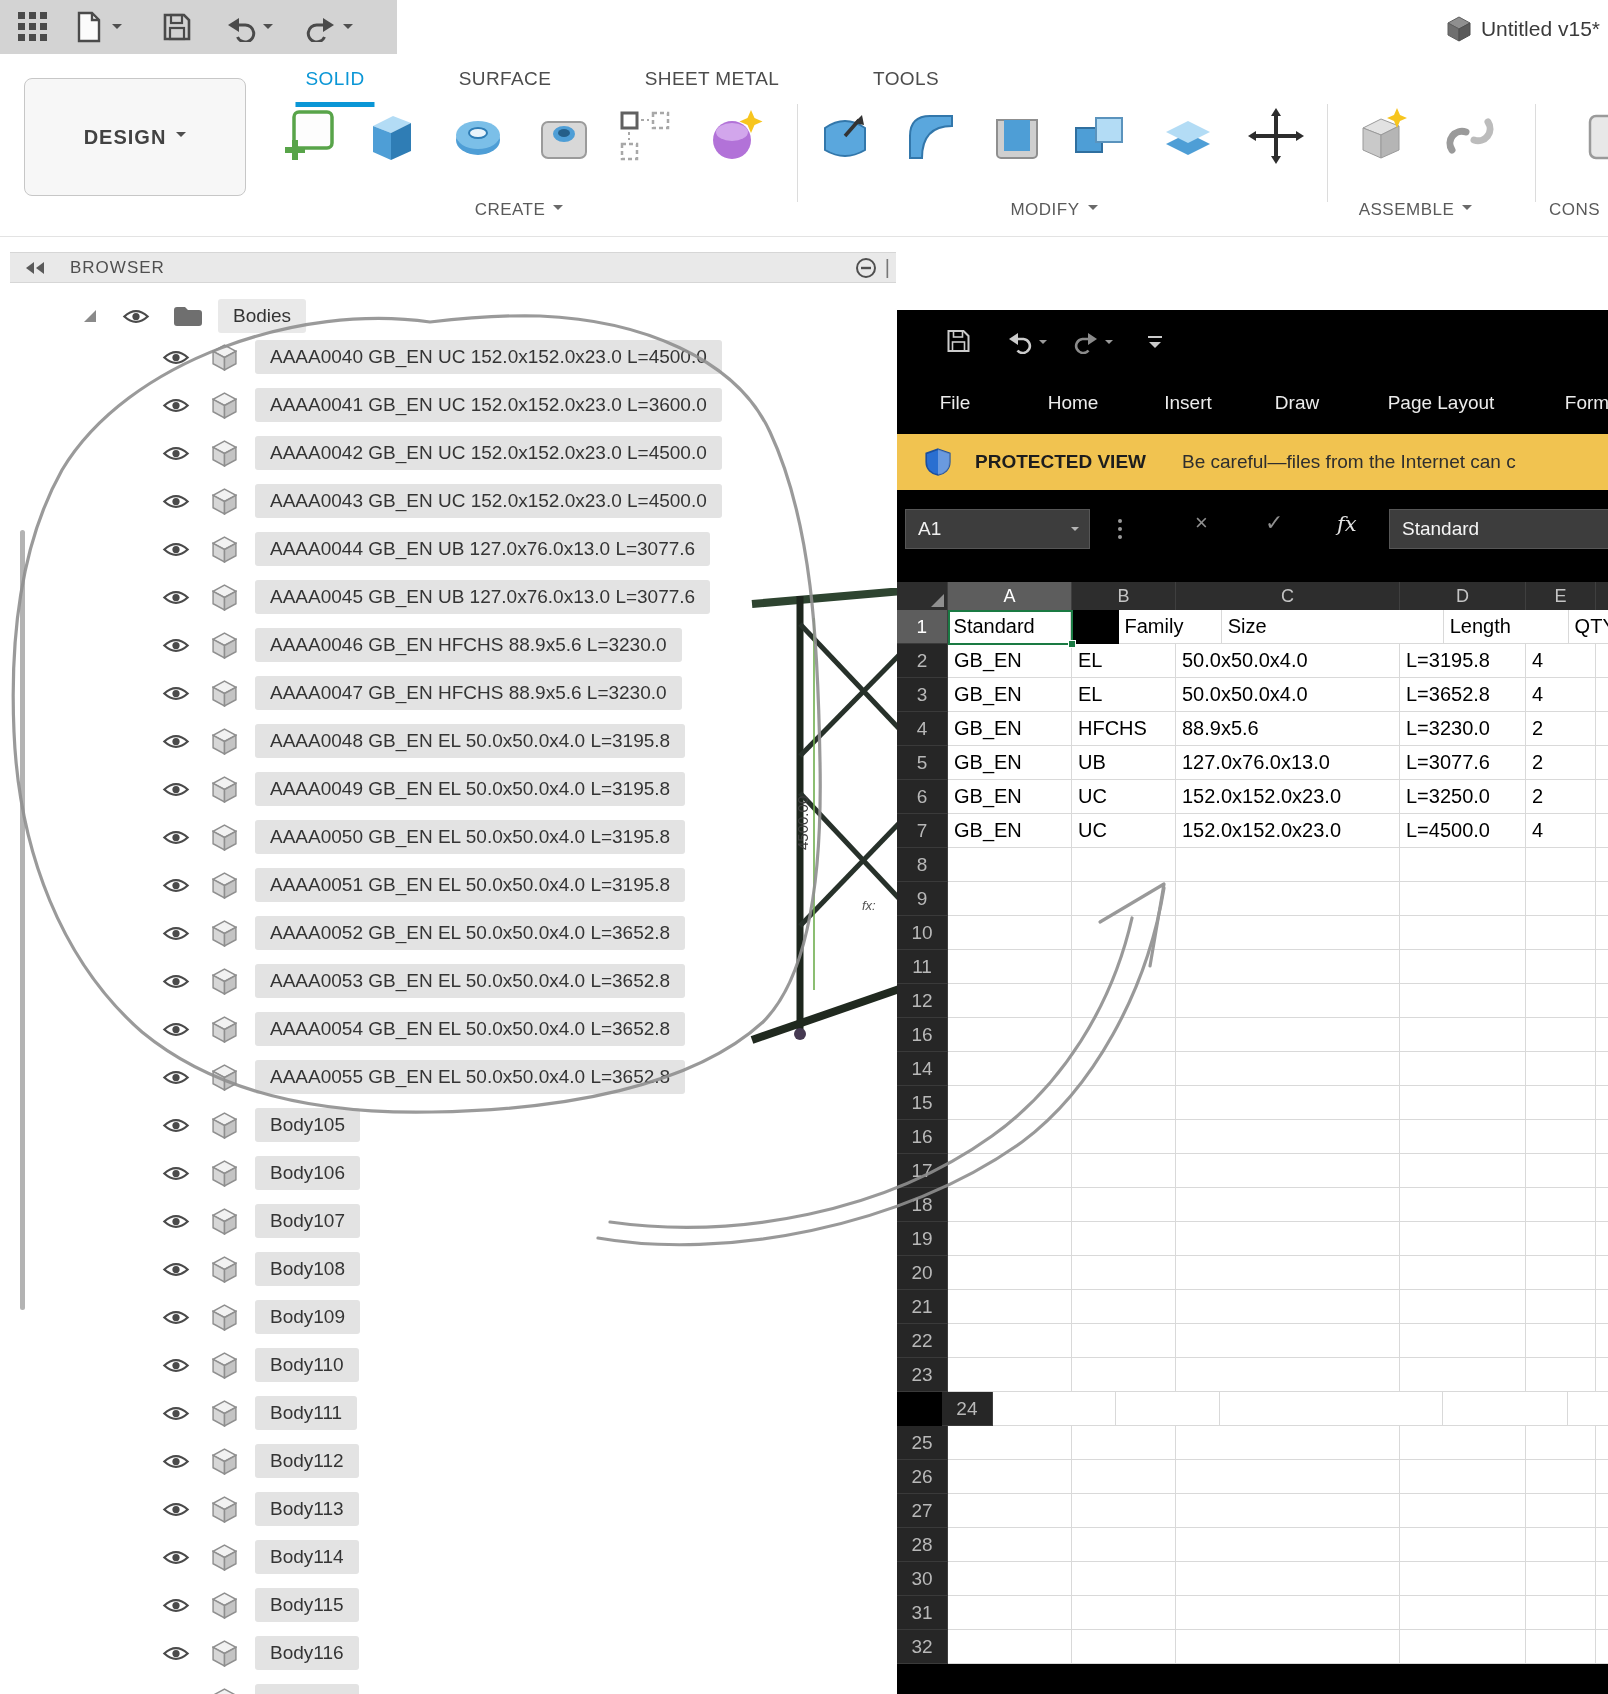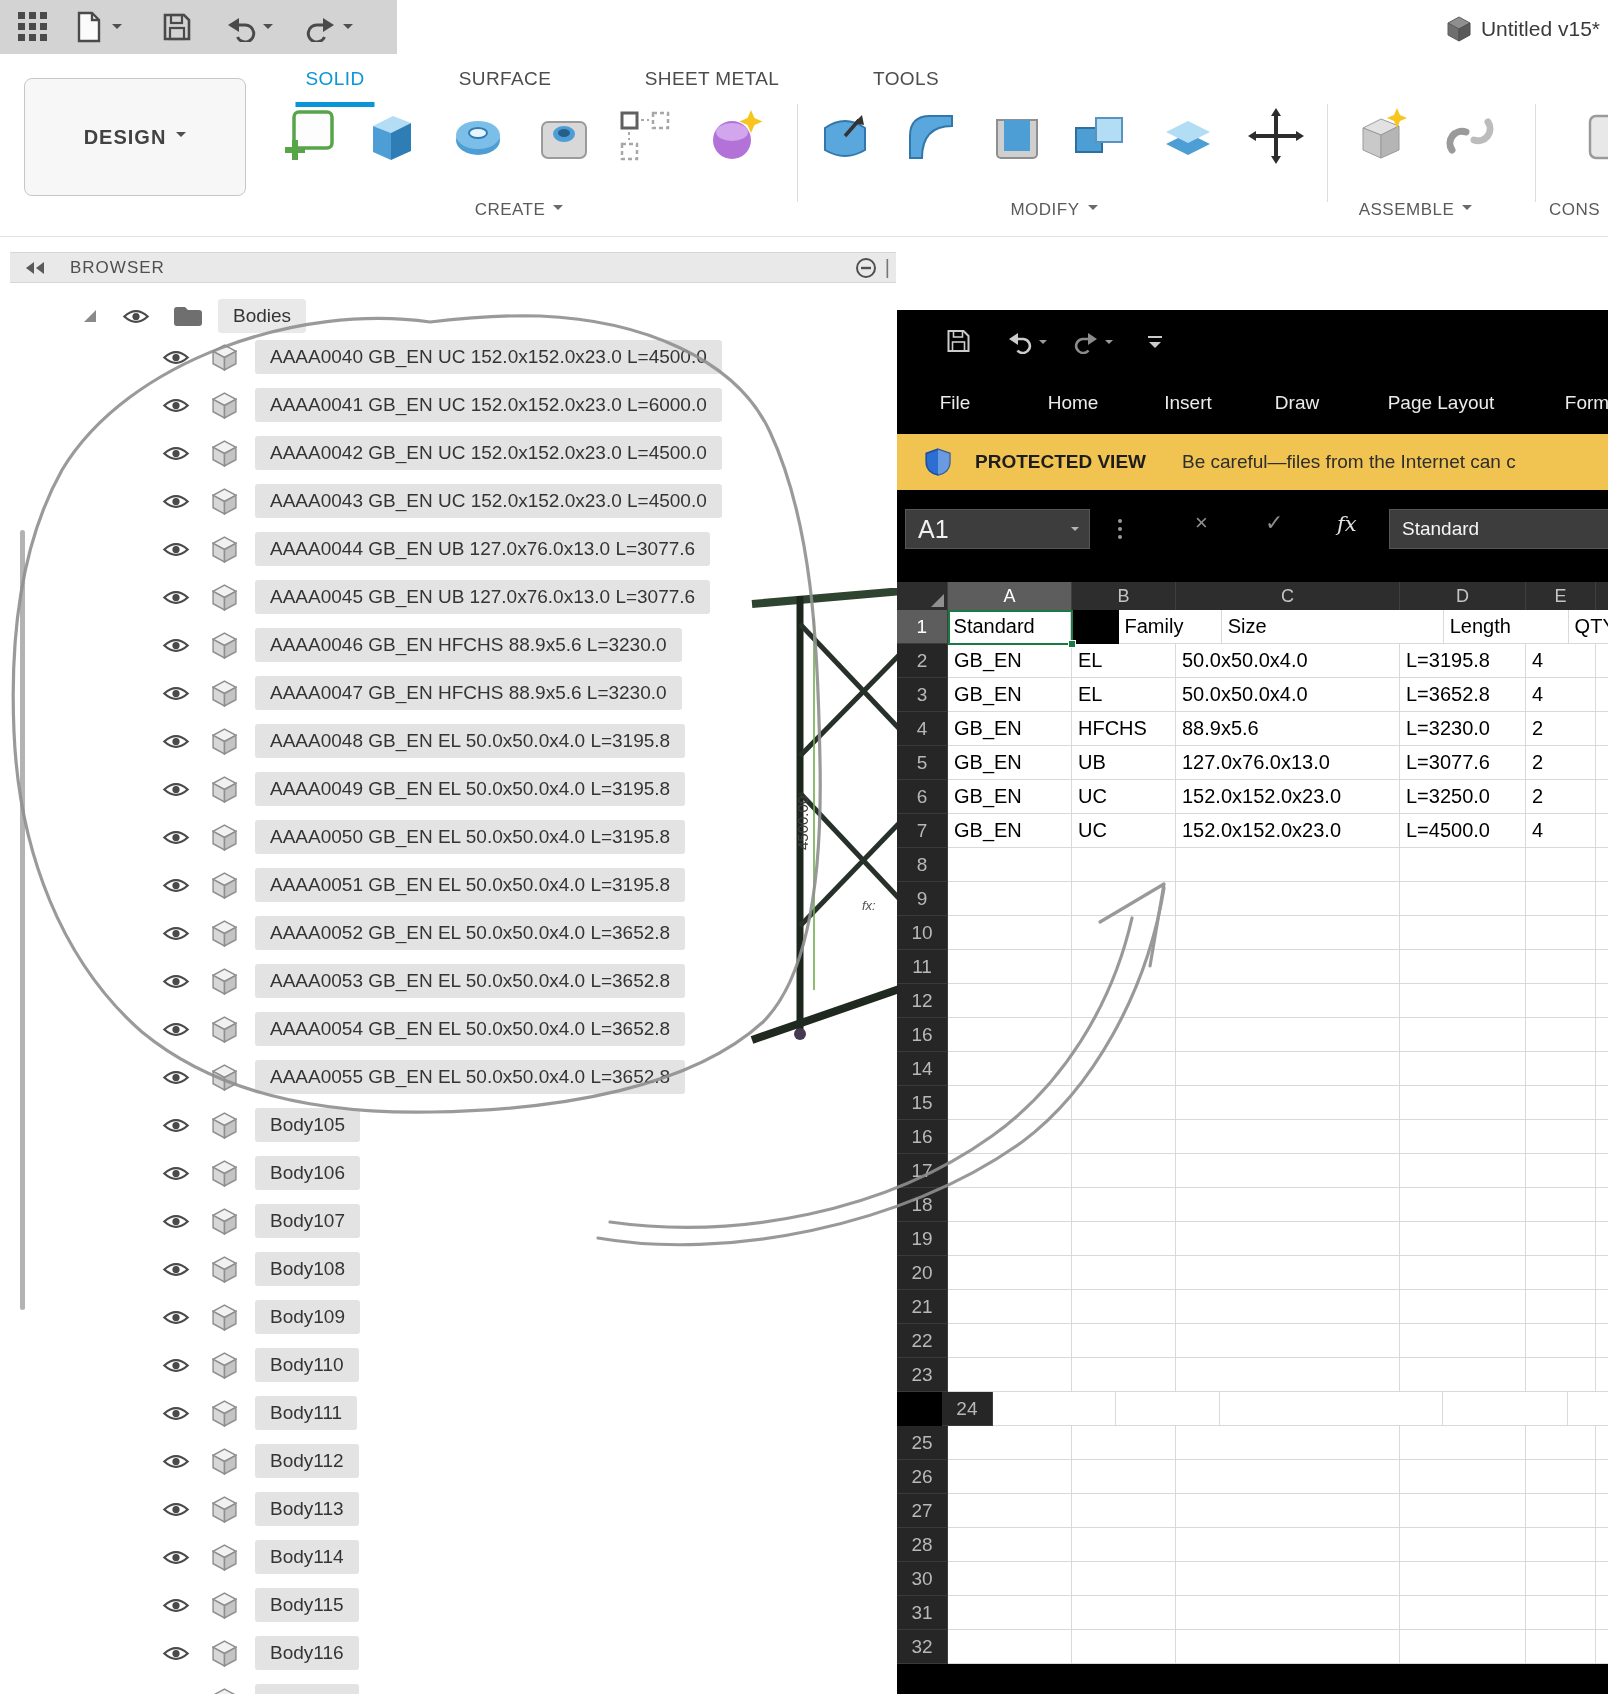--- a/index.html
+++ b/index.html
@@ -37,21 +37,21 @@
   
   .excel { position:absolute; left:897px; top:310px; width:754px; height:1384px; background:#000000; z-index:5; overflow:hidden; }
   .excel .abs { position:absolute; }
   .xl-caret { width:0; height:0; border:4px solid transparent; border-top-color:#9a9a9a; position:absolute; }
   .xl-menu-item { position:absolute; top:0; height:42px; line-height:42px; transform:translateX(-50%); font-size:19px; color:#ececec; white-space:nowrap; }
   .xl-banner { position:absolute; left:0; top:124px; width:100%; height:56px; background:#f1c350; overflow:hidden; }
   .xl-banner .pv-title { position:absolute; left:78px; top:0; line-height:56px; font-size:19px; font-weight:bold; color:#1d1d1d; }
   .xl-banner .pv-msg { position:absolute; left:285px; top:0; line-height:56px; font-size:19px; color:#2e2e2e; white-space:nowrap; }
   .xl-formula { position:absolute; left:0; top:196px; width:100%; height:46px; }
   .namebox { position:absolute; left:8px; top:3px; width:185px; height:40px; background:#3d3d3d; border:1px solid #565656; }
-  .namebox .val { position:absolute; left:12px; top:0; line-height:38px; font-size:25px; color:#f0f0f0; }
+  .namebox .val { position:absolute; left:12px; top:0; line-height:38px; font-size:19px; color:#f0f0f0; }
   .namebox .xl-caret { right:10px; top:17px; border-top-color:#b5b5b5; }
   .fx-sym { position:absolute; left:440px; top:6px; font-family:"DejaVu Serif", serif; font-style:italic; font-size:21px; color:#e3e3e3; }
   .fbtn { position:absolute; top:4px; font-size:22px; color:#8f8f8f; }
   .fbar { position:absolute; left:492px; top:3px; right:0; height:40px; background:#3d3d3d; border:1px solid #565656; }
   .fbar .val { position:absolute; left:12px; top:0; line-height:38px; font-size:19px; color:#f5f5f5; }
   .xl-colheads { position:absolute; left:0; top:272px; height:28px; display:flex; }
   .xl-colhead { height:28px; background:#2d2d2d; border-right:1px solid #3f3f3f; color:#c4c4c4; font-size:18px; text-align:center; line-height:28px; }
   .xl-colhead.sel { background:#5d5d5d; color:#ffffff; }
   .xl-corner { position:relative; background:#2d2d2d; border-right:1px solid #3f3f3f; }
   .xl-corner:after { content:""; position:absolute; right:3px; bottom:3px; width:0; height:0; border-left:13px solid transparent; border-bottom:13px solid #8f8f8f; }
@@ -265,21 +265,21 @@
   <div class="tree-row">
     <svg class="eye" width="28" height="17" viewBox="0 0 26 16">
       <path d="M2 8 Q13 -2 24 8 Q13 18 2 8 Z" fill="none" stroke="#4a4a4a" stroke-width="2"></path>
           <circle cx="13" cy="8" r="3.4" fill="#4a4a4a"></circle>
     </svg>
     <svg class="cube" width="25" height="27" viewBox="0 0 24 26">
       <polygon points="12,1 23,7 12,13 1,7" fill="#f2f2f2" stroke="#8f8f8f" stroke-width="1.4"></polygon>
           <polygon points="1,7 12,13 12,25 1,19" fill="#d7d7d7" stroke="#8f8f8f" stroke-width="1.4"></polygon>
           <polygon points="12,13 23,7 23,19 12,25" fill="#c4c4c4" stroke="#8f8f8f" stroke-width="1.4"></polygon>
     </svg>
-    <span class="chip">AAAA0041 GB_EN UC 152.0x152.0x23.0 L=6000.0</span>
+    <span class="chip">AAAA0041 GB_EN UC 152.0x152.0x23.0 L=3600.0</span>
   </div>
 
   <div class="tree-row">
     <svg class="eye" width="28" height="17" viewBox="0 0 26 16">
       <path d="M2 8 Q13 -2 24 8 Q13 18 2 8 Z" fill="none" stroke="#4a4a4a" stroke-width="2"></path>
           <circle cx="13" cy="8" r="3.4" fill="#4a4a4a"></circle>
     </svg>
     <svg class="cube" width="25" height="27" viewBox="0 0 24 26">
       <polygon points="12,1 23,7 12,13 1,7" fill="#f2f2f2" stroke="#8f8f8f" stroke-width="1.4"></polygon>
           <polygon points="1,7 12,13 12,25 1,19" fill="#d7d7d7" stroke="#8f8f8f" stroke-width="1.4"></polygon>

